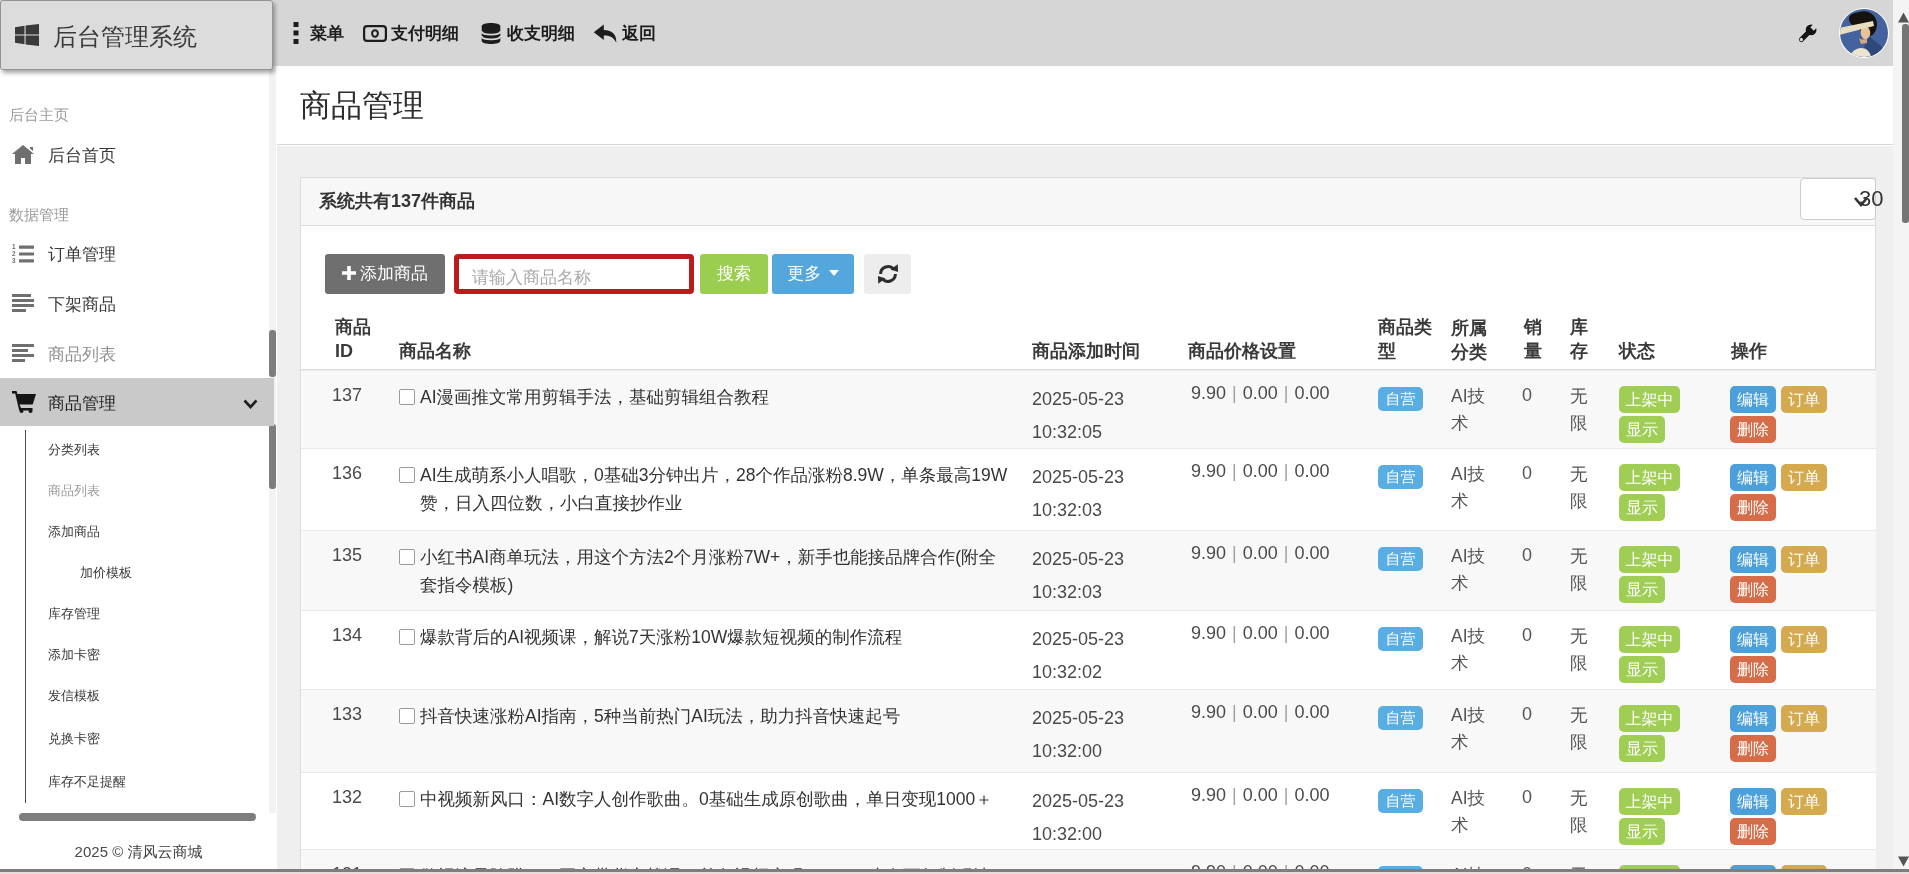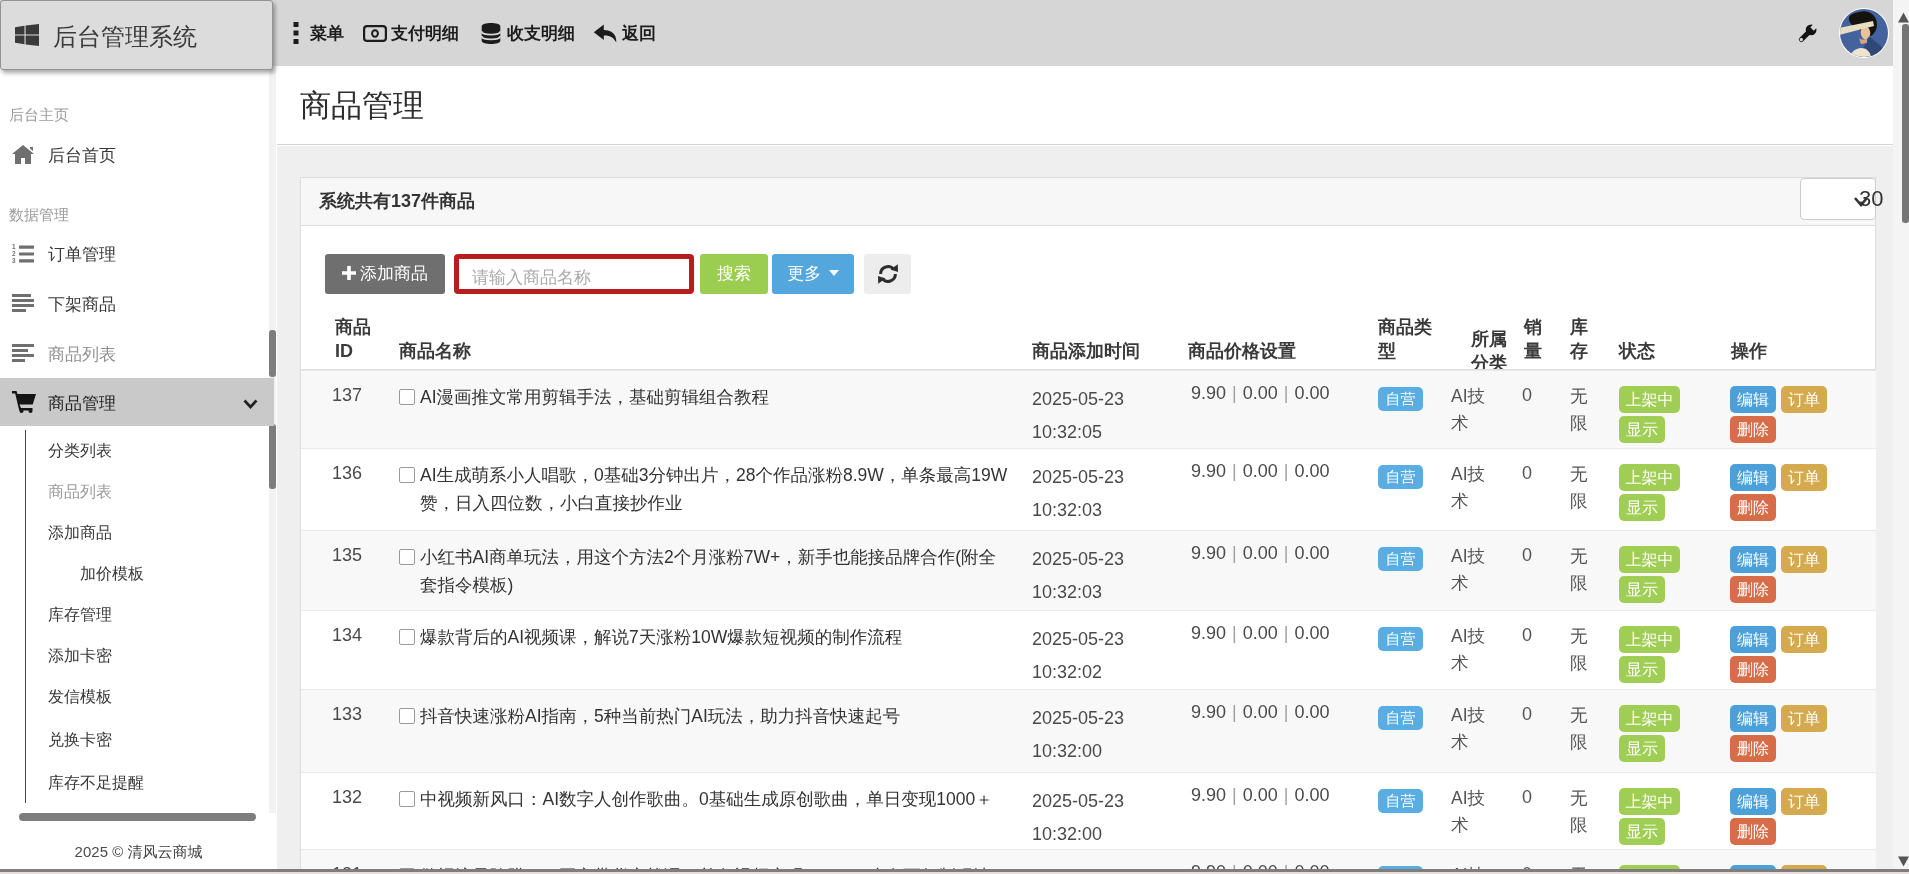--- a/index.html
+++ b/index.html
@@ -10,21 +10,21 @@
 #logo .txt { position:absolute; left:52px; top:20px; font-size:24px; color:#3a3a3a; }
 .navitem { position:absolute; top:22px; font-size:17px; font-weight:700; color:#1c1c1c; }
 
 #side { position:absolute; left:0; top:66px; width:308px; height:800px; background:#fff; }
 .slabel { position:absolute; left:9px; font-size:15px; color:#9b9b9b; }
 .sitem { position:absolute; left:48px; font-size:17px; color:#383838; }
 .sitem.gray { color:#8f8f8f; }
 .sic { position:absolute; left:12px; }
 #active { position:absolute; left:0; top:312px; width:274px; height:48px; background:#c9c9c9; }
 #active .txt { position:absolute; left:48px; top:14px; font-size:17px; color:#1f1f1f; }
-.subitem { position:absolute; left:48px; font-size:16px; color:#383838; }
+.subitem { position:absolute; left:48px; font-size:13px; color:#383838; }
 .subitem.gray { color:#9b9b9b; }
 #subline { position:absolute; left:25px; top:364px; width:1px; height:373px; background:#4a4a4a; }
 #hscroll { position:absolute; left:19px; top:747px; width:237px; height:8px; border-radius:4px; background:#7d7d7d; }
 #sfoot { position:absolute; left:0; top:777px; width:277px; text-align:center; font-size:15px; color:#4b4b4b; }
 #sfoot span { color:#404040; }
 #strack { position:absolute; left:269px; top:0px; width:7px; height:747px; background:#f2f2f2; }
 .sthumb { position:absolute; left:269px; width:7px; background:#7d7d7d; border-radius:3px; }
 
 #titlezone { position:absolute; left:277px; top:66px; width:1616px; height:79px; background:#fff; border-bottom:1px solid #d4d4d4; }
 #title { position:absolute; left:23px; top:19px; font-size:31px; color:#2d2d2d; }
@@ -243,21 +243,21 @@
         <path d="M20.8 1.2 L21 9 L13.6 6.6 Z"></path>
         <path d="M1.2 20.8 L1 13 L8.4 15.4 Z"></path>
       </g>
     </svg></div>
 
 <div class="th" style="left:335px;top:315px;">商品<br>ID</div>
 <div class="th" style="left:399px;top:339px;">商品名称</div>
 <div class="th" style="left:1032px;top:339px;">商品添加时间</div>
 <div class="th" style="left:1188px;top:339px;">商品价格设置</div>
 <div class="th" style="left:1378px;top:315px;">商品类<br>型</div>
-<div class="th" style="left:1451px;top:327px;margin-left:20px;">所属<br>分类</div>
+<div class="th" style="left:1451px;top:316px;">所属<br>分类</div>
 <div class="th" style="left:1524px;top:315px;">销<br>量</div>
 <div class="th" style="left:1570px;top:315px;">库<br>存</div>
 <div class="th" style="left:1619px;top:339px;">状态</div>
 <div class="th" style="left:1731px;top:339px;">操作</div>
 <div style="position:absolute;left:301px;top:369px;width:1575px;height:1px;background:#ddd;"></div>
 
 <div class="row" style="top:370px;height:78px;background:#f8f8f8;">
  <div class="c id">137</div>
  <div class="cb"></div>
  <div class="c nm">AI漫画推文常用剪辑手法，基础剪辑组合教程</div>

